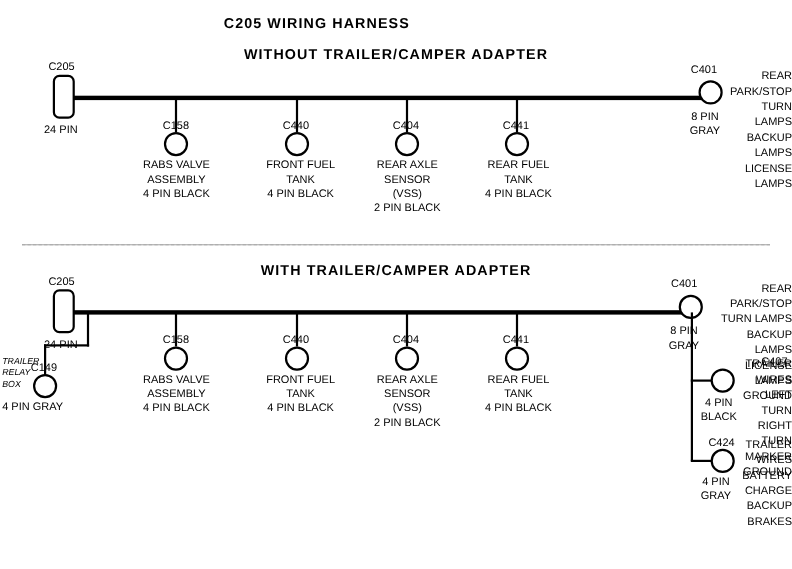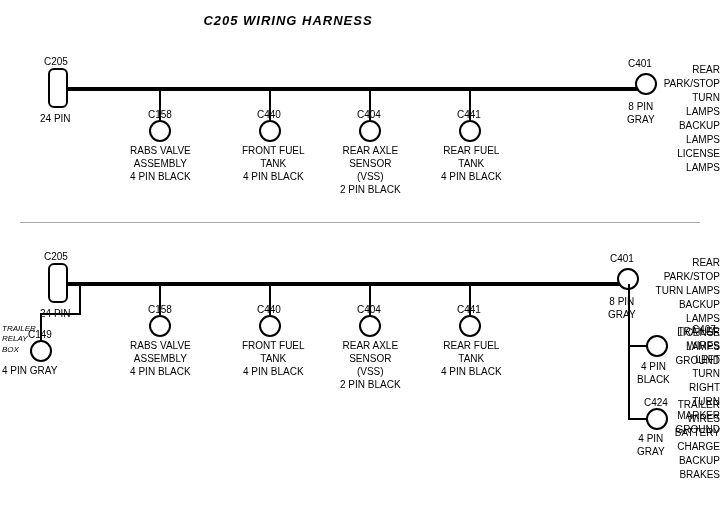--- a/index.html
+++ b/index.html
@@ -71,22 +71,23 @@
       position: absolute;
       background: #000;
       width: 2px;
     }
   </style>
 </head>
 <body>
 
 <div class="diagram-container">
 
-  <div class="page-title" style="position:absolute; top:5px; left:0; width:576px;font-style:italic;">C205 WIRING HARNESS</div>
+  <div class="page-title" style="position:absolute; top:5px; left:0; width:576px;">C205 WIRING HARNESS</div>
 
+  <div class="section-label" style="top:42px; left:120px; width:480px;">WITHOUT  TRAILER/CAMPER  ADAPTER</div>
 
   <div class="hline" style="top:87px; left:60px; width:590px;"></div>
 
   <div class="rect-connector" style="top:68px; left:48px; width:20px; height:40px;"></div>
   <div class="label" style="top:55px; left:44px;">C205</div>
   <div class="label" style="top:112px; left:40px;">24 PIN</div>
 
   <div class="connector" style="top:73px; left:635px; width:22px; height:22px;"></div>
   <div class="label" style="top:57px; left:628px;">C401</div>
   <div class="label label-right" style="top:63px; left:662px; line-height:1.4;">REAR PARK/STOP<br>TURN LAMPS<br>BACKUP LAMPS<br>LICENSE LAMPS</div>
@@ -107,20 +108,21 @@
   <div class="label" style="top:108px; left:357px;">C404</div>
   <div class="label" style="top:144px; left:340px;">REAR AXLE<br>SENSOR<br>(VSS)<br>2 PIN BLACK</div>
 
   <div class="thin-vline" style="top:90px; left:469px; height:30px;"></div>
   <div class="connector" style="top:120px; left:459px; width:22px; height:22px;"></div>
   <div class="label" style="top:108px; left:457px;">C441</div>
   <div class="label" style="top:144px; left:441px;">REAR FUEL<br>TANK<br>4 PIN BLACK</div>
 
   <div style="position:absolute; top:222px; left:20px; width:680px; height:1px; background:#aaa; border-top: 1px dashed #aaa;"></div>
 
+  <div class="section-label" style="top:238px; left:120px; width:480px;">WITH  TRAILER/CAMPER  ADAPTER</div>
 
   <div class="hline" style="top:282px; left:60px; width:570px;"></div>
 
   <div class="rect-connector" style="top:263px; left:48px; width:20px; height:40px;"></div>
   <div class="label" style="top:250px; left:44px;">C205</div>
   <div class="label" style="top:307px; left:40px;">24 PIN</div>
 
   <div class="thin-vline" style="top:285px; left:79px; height:30px;"></div>
   <div class="thin-line" style="top:313px; left:40px; width:41px;"></div>
   <div class="thin-vline" style="top:313px; left:40px; height:30px;"></div>

